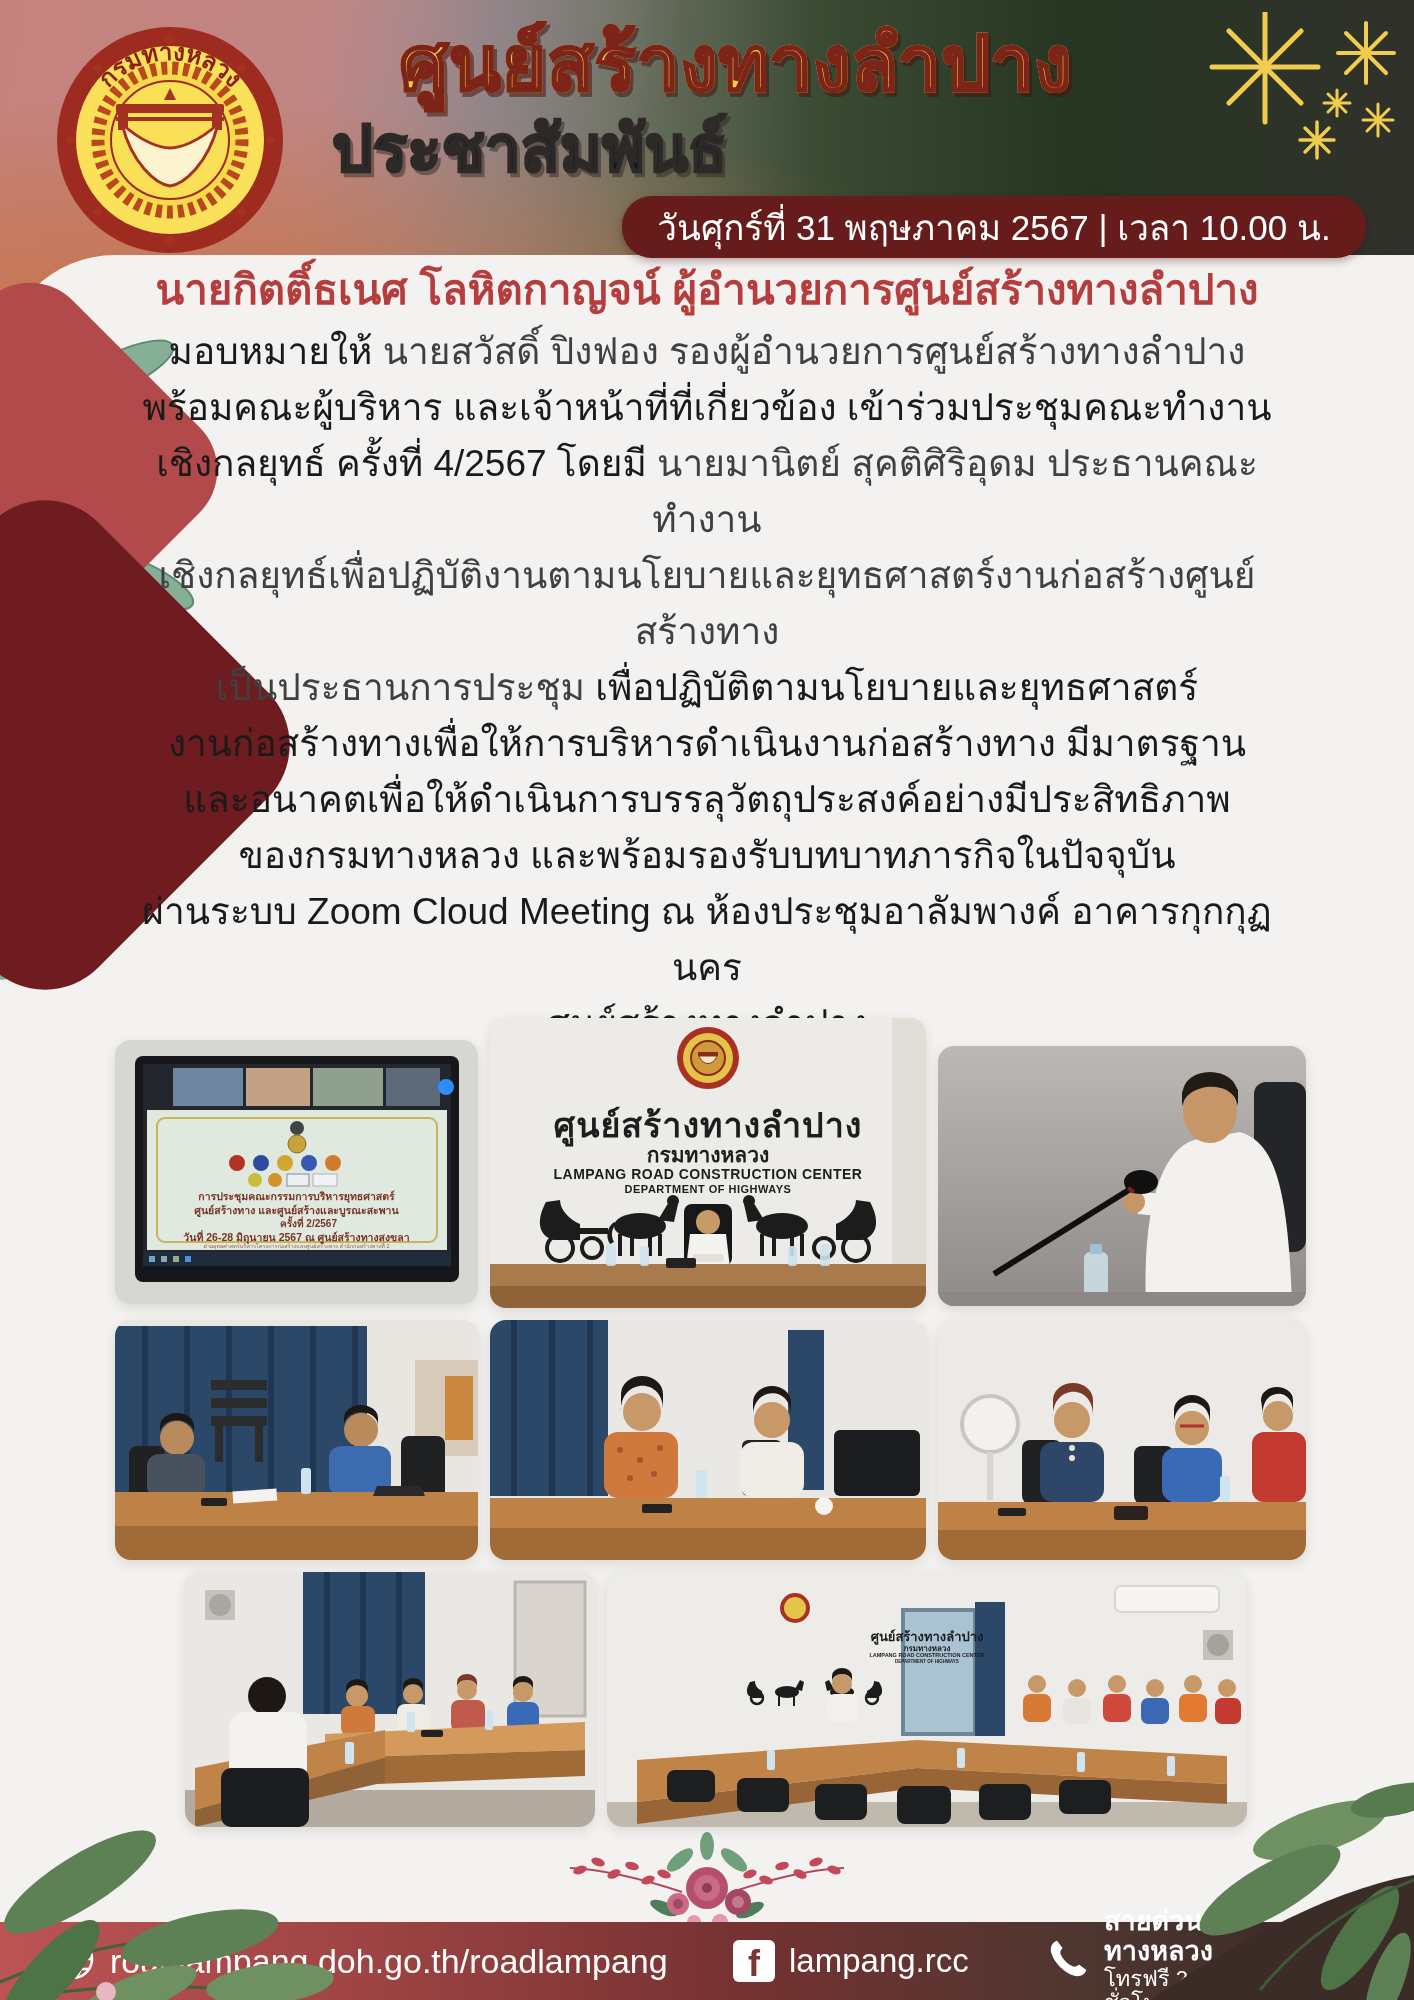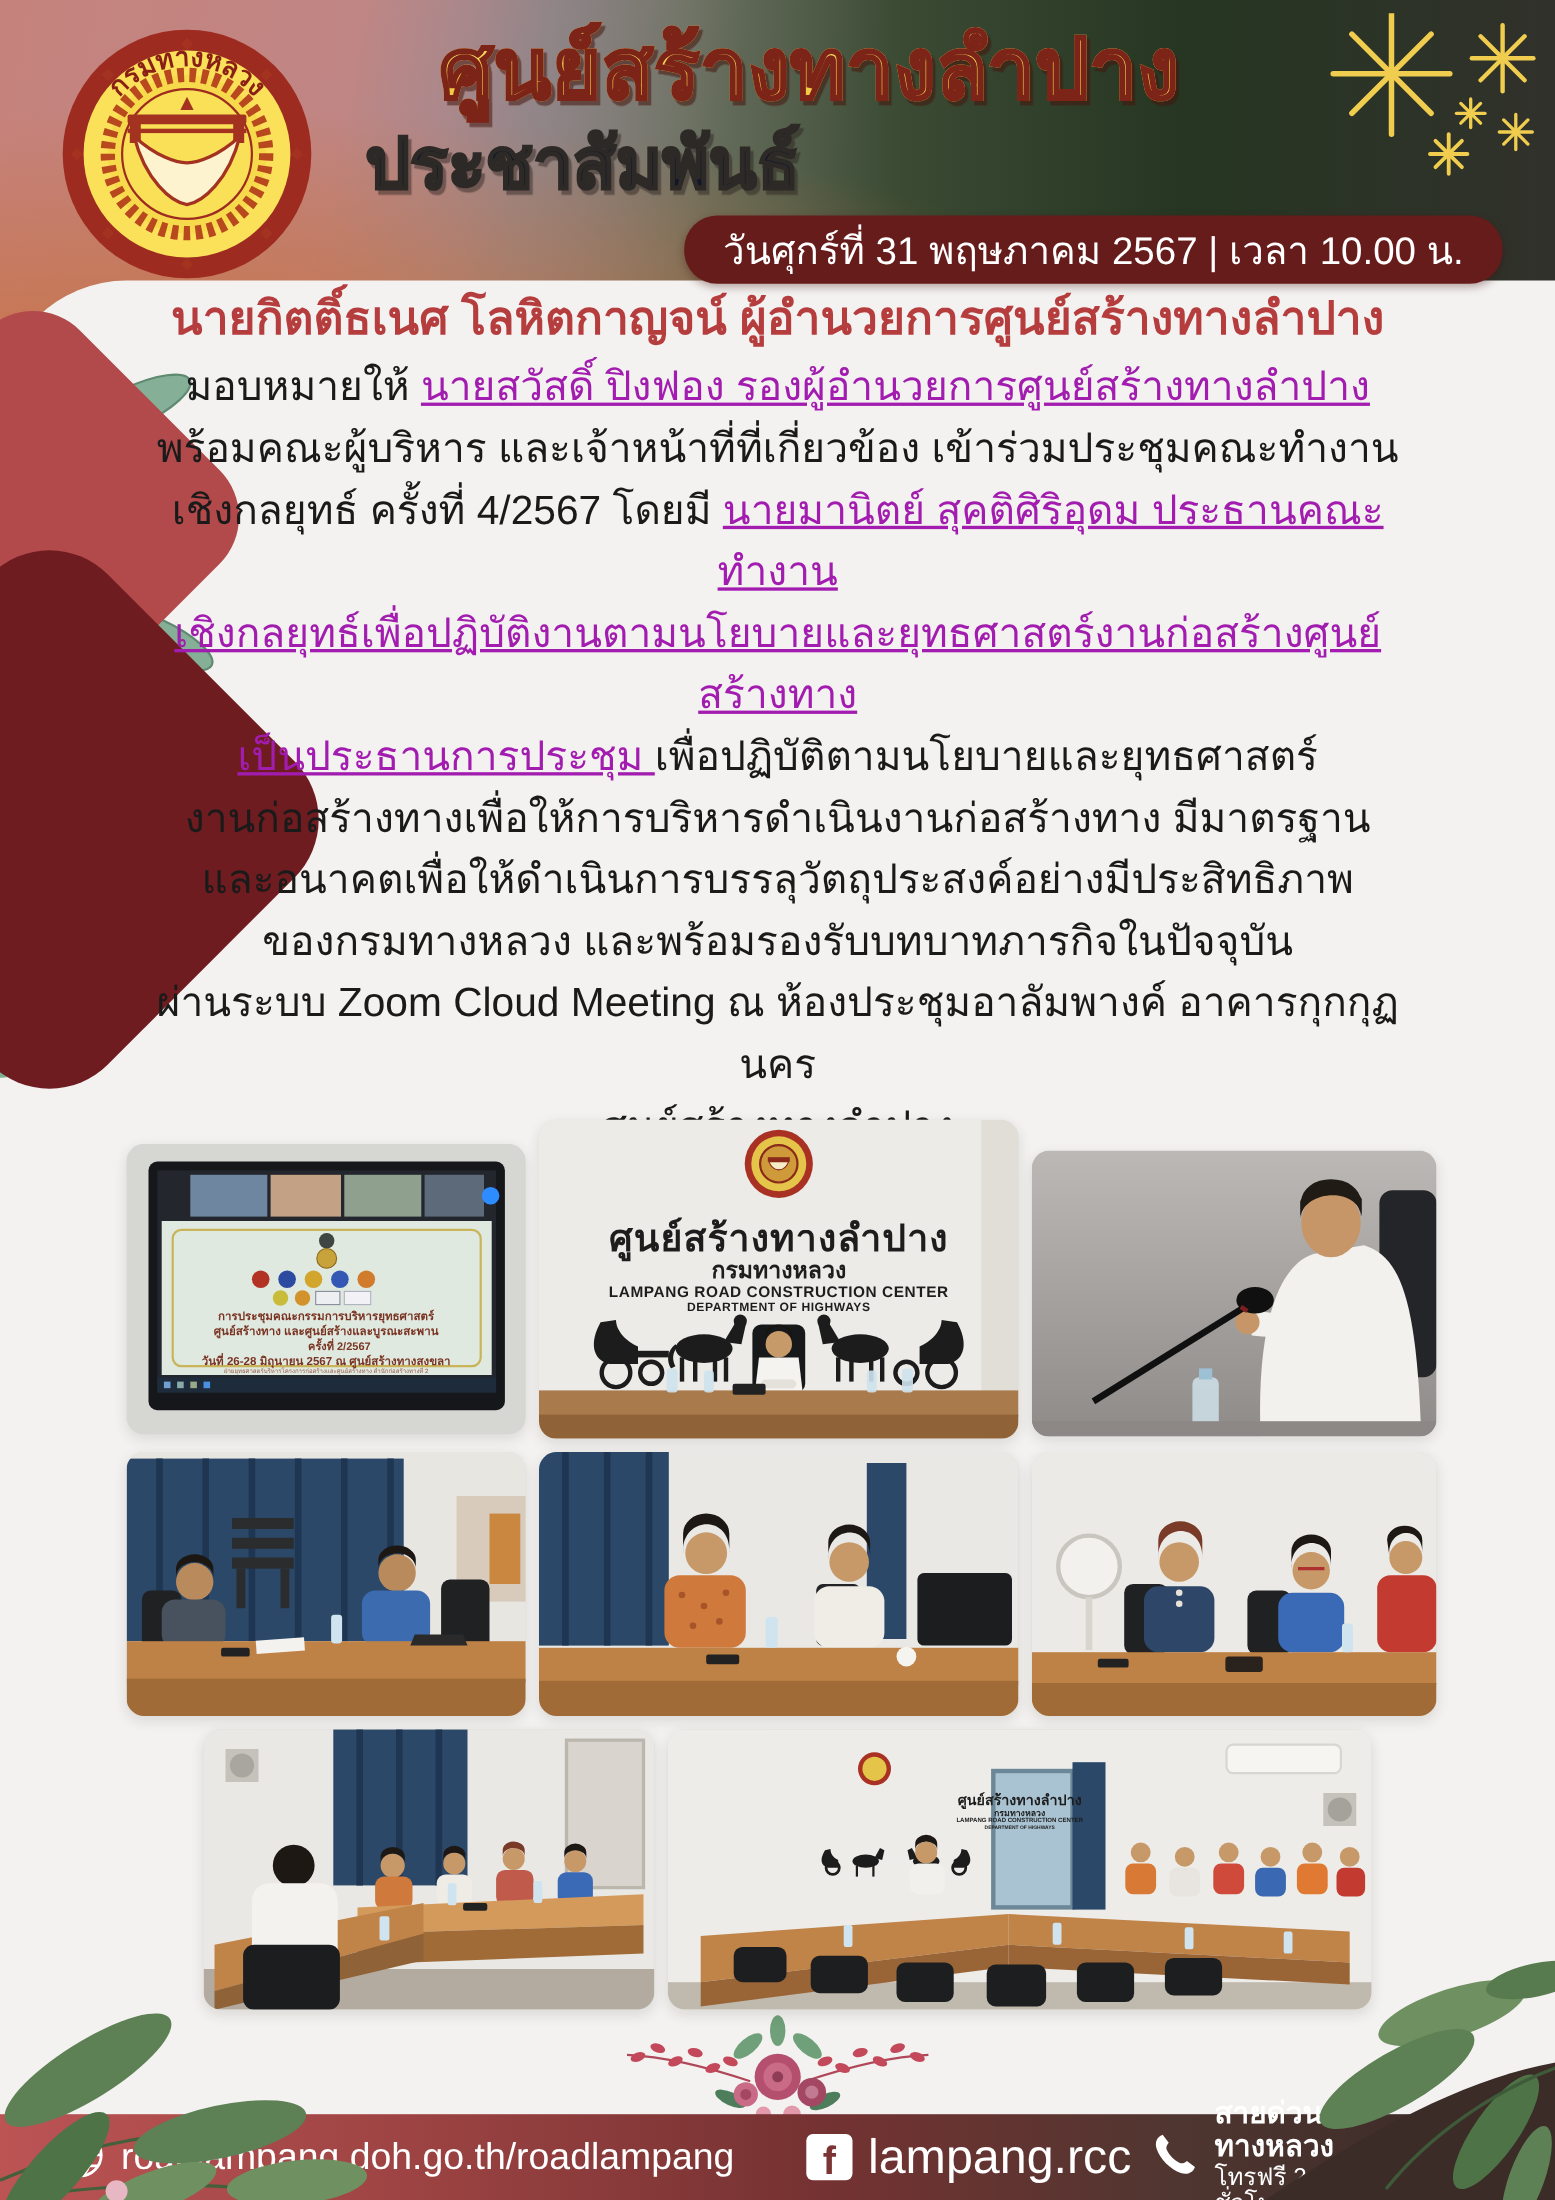--- a/index.html
+++ b/index.html
@@ -38,21 +38,21 @@
   
   .left-decor { position:absolute; left:0; top:280px; width:260px; height:760px; z-index:2; pointer-events:none; }
   .diamond { position:absolute; transform:rotate(45deg); }
   .diamond.d1 { left:-120px; top:40px; width:300px; height:300px; border-radius:60px; background:#b24a4b; }
   .diamond.d2 { left:-150px; top:270px; width:390px; height:390px; border-radius:75px; background:#6e1c20; }
 
   
   .article { position:absolute; left:120px; top:260px; width:1174px; z-index:3; text-align:center;
     color:#1a1a1a; font-size:37px; line-height:56px; }
   .article .headline { font-size:42px; line-height:60px; font-weight:800; color:#b63d3d; margin-bottom:4px; }
-  .article .red { color:#a21caf;text-decoration:underline; }
+  .article .red { color:#404040; }
 
   
   .photo { position:absolute; border-radius:16px; overflow:hidden; z-index:3; box-shadow:0 4px 12px rgba(50,40,35,.12); background:#ddd; }
   .photo svg { display:block; width:100%; height:100%; }
   .ph-text { position:absolute; left:0; width:100%; text-align:center; color:#1d1d1d; }
 
   #p1 { left:115px; top:1040px; width:363px; height:264px; }
   #p2 { left:490px; top:1018px; width:436px; height:290px; }
   #p3 { left:938px; top:1046px; width:368px; height:260px; }
   #p4 { left:115px; top:1320px; width:363px; height:240px; }
@@ -75,21 +75,21 @@
   .leaves-br { position:absolute; left:1120px; top:1770px; width:294px; height:230px; z-index:5; pointer-events:none; }
 
   
   .footer { position:absolute; left:0; top:1922px; width:1414px; height:78px; z-index:4; color:#fff;
     background:linear-gradient(90deg,#bc5454 0%, #9f4444 25%, #763232 52%, #4f3630 76%, #352725 100%); }
   .footer .item { position:absolute; top:0; height:78px; display:flex; align-items:center; gap:14px; }
   .f-site { left:50px; }
   .f-fb { left:733px; }
   .f-hot { left:1046px; }
   .f-site .txt { font-size:34px; }
-  .f-fb .txt { font-size:44px; }
+  .f-fb .txt { font-size:33px; }
   .fb-badge { width:42px; height:42px; background:#fff; border-radius:6px; display:flex; align-items:flex-end; justify-content:center;
     color:#7c3434; font-size:36px; font-weight:800; line-height:1; overflow:hidden; }
   .hot-lines { display:flex; flex-direction:column; line-height:1.1; text-align:left; }
   .hot-lines .l1 { font-size:27px; font-weight:700; }
   .hot-lines .l2 { font-size:22px; }
   .hot-num { font-size:56px; font-weight:800; letter-spacing:1px; margin-left:6px; }
 </style>
 </head>
 <body>
 

